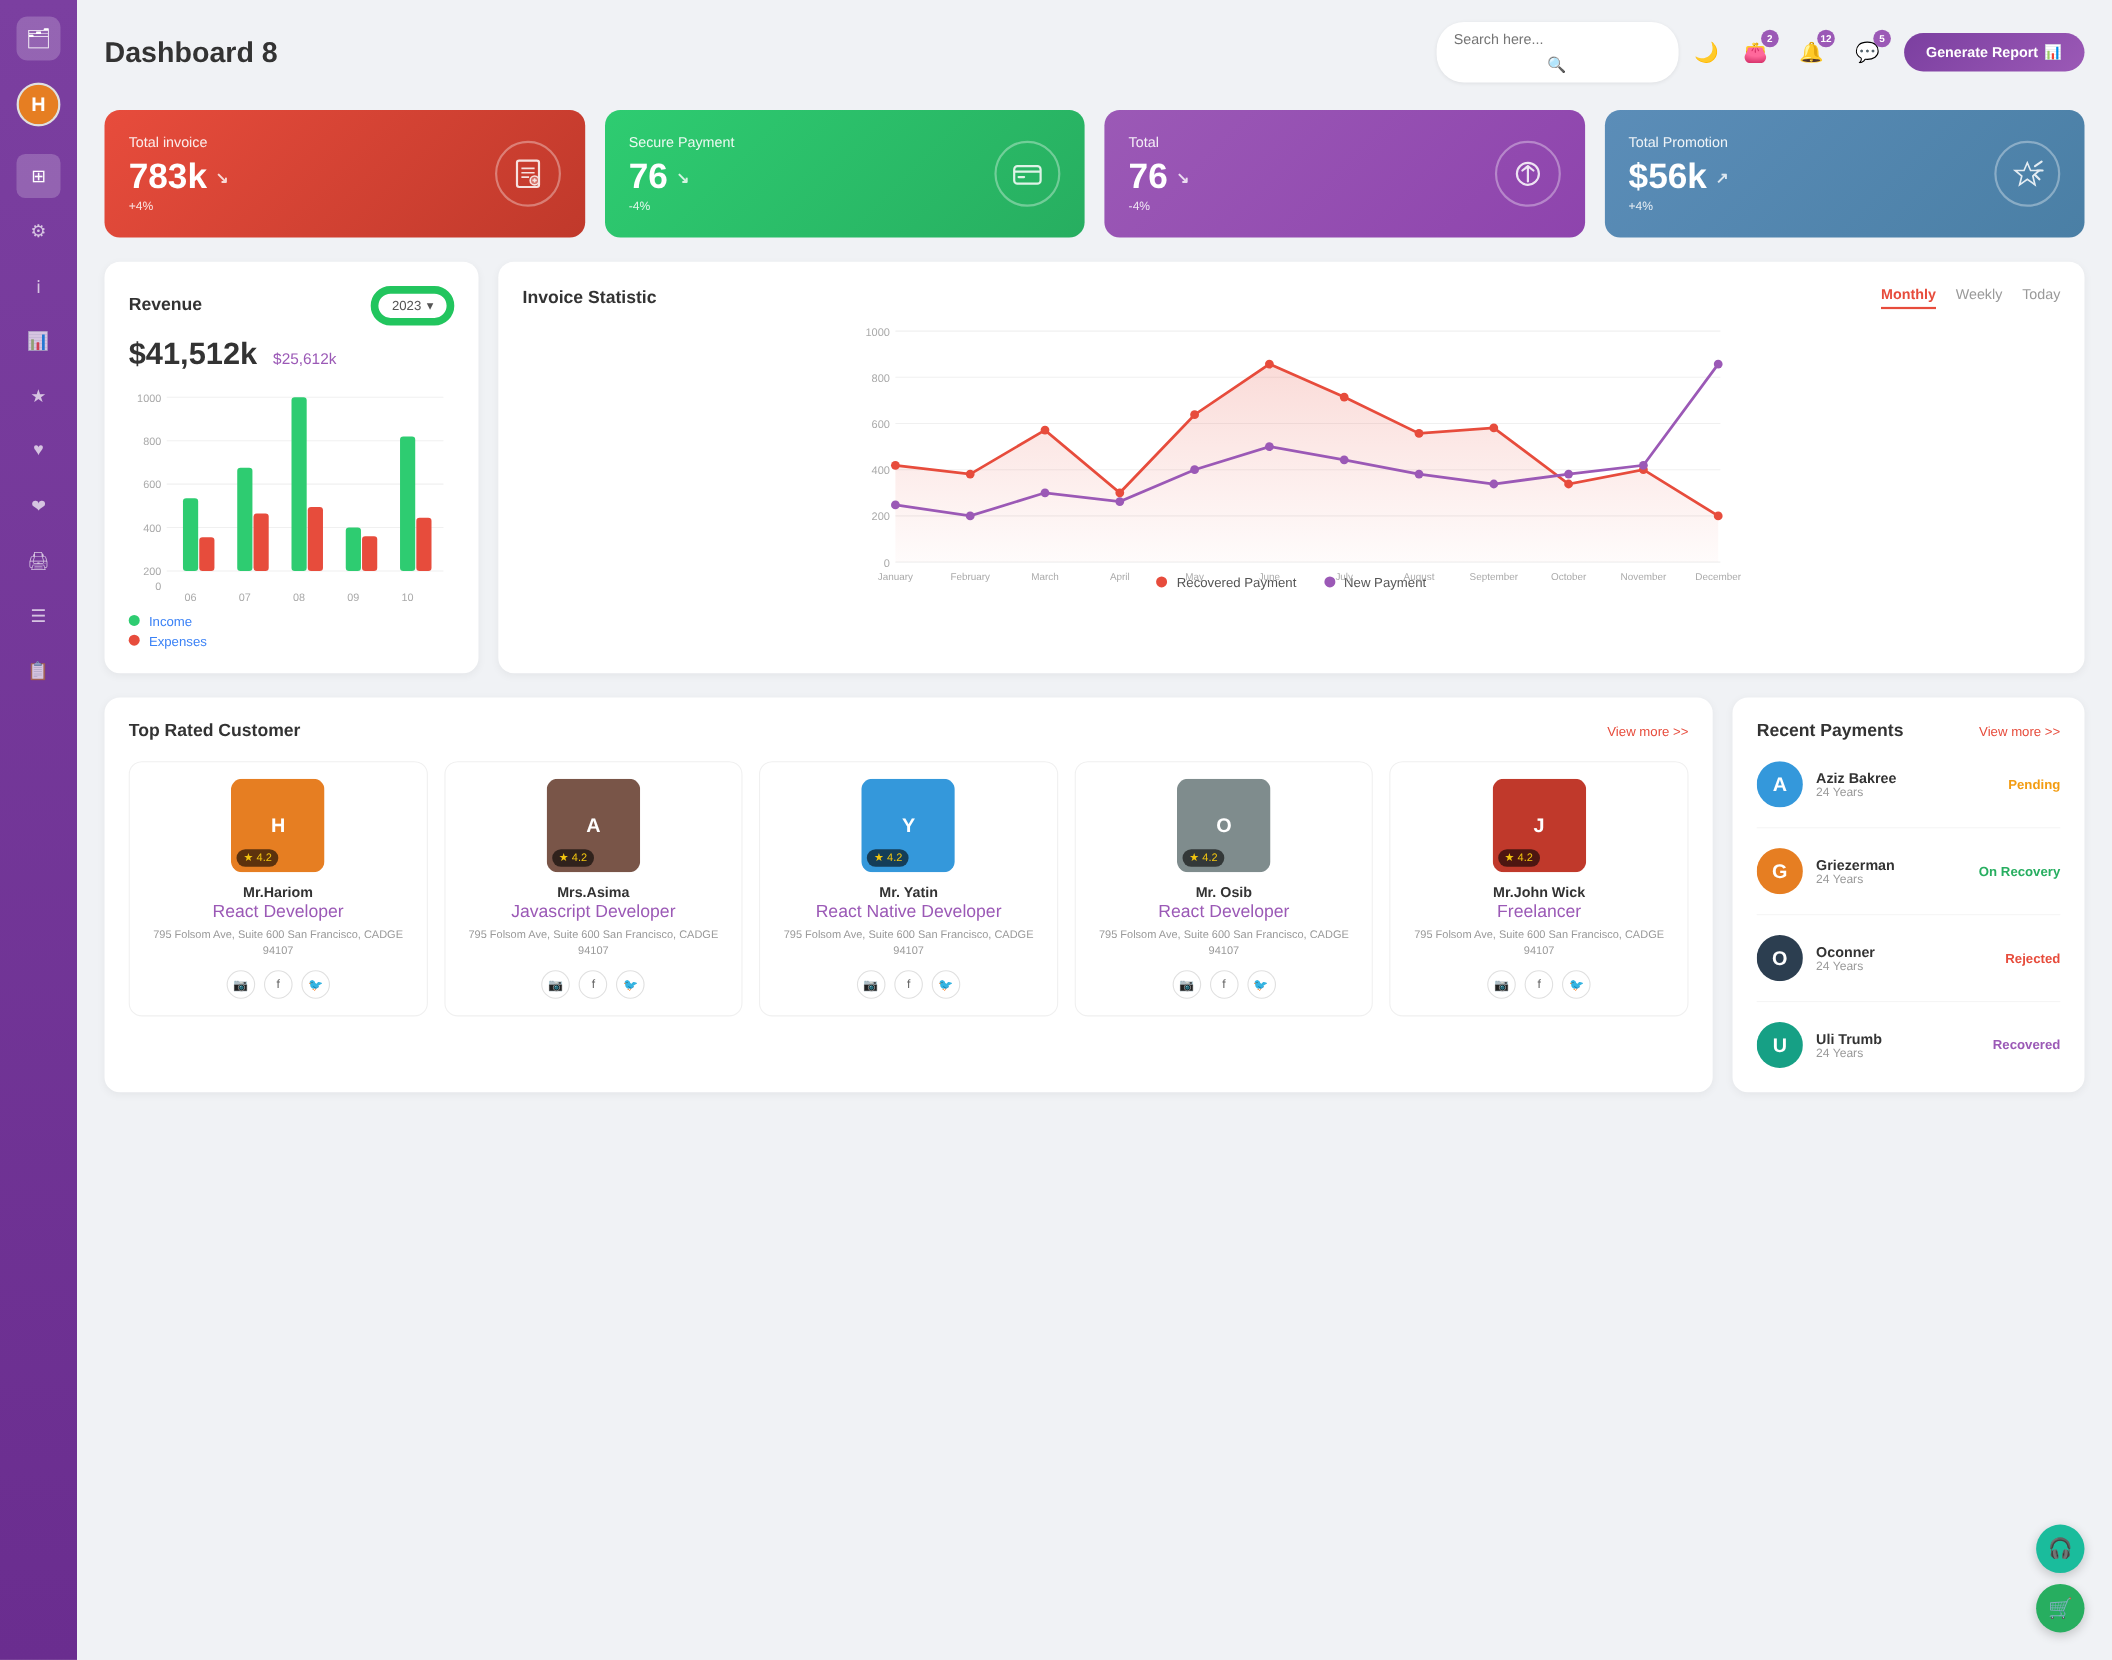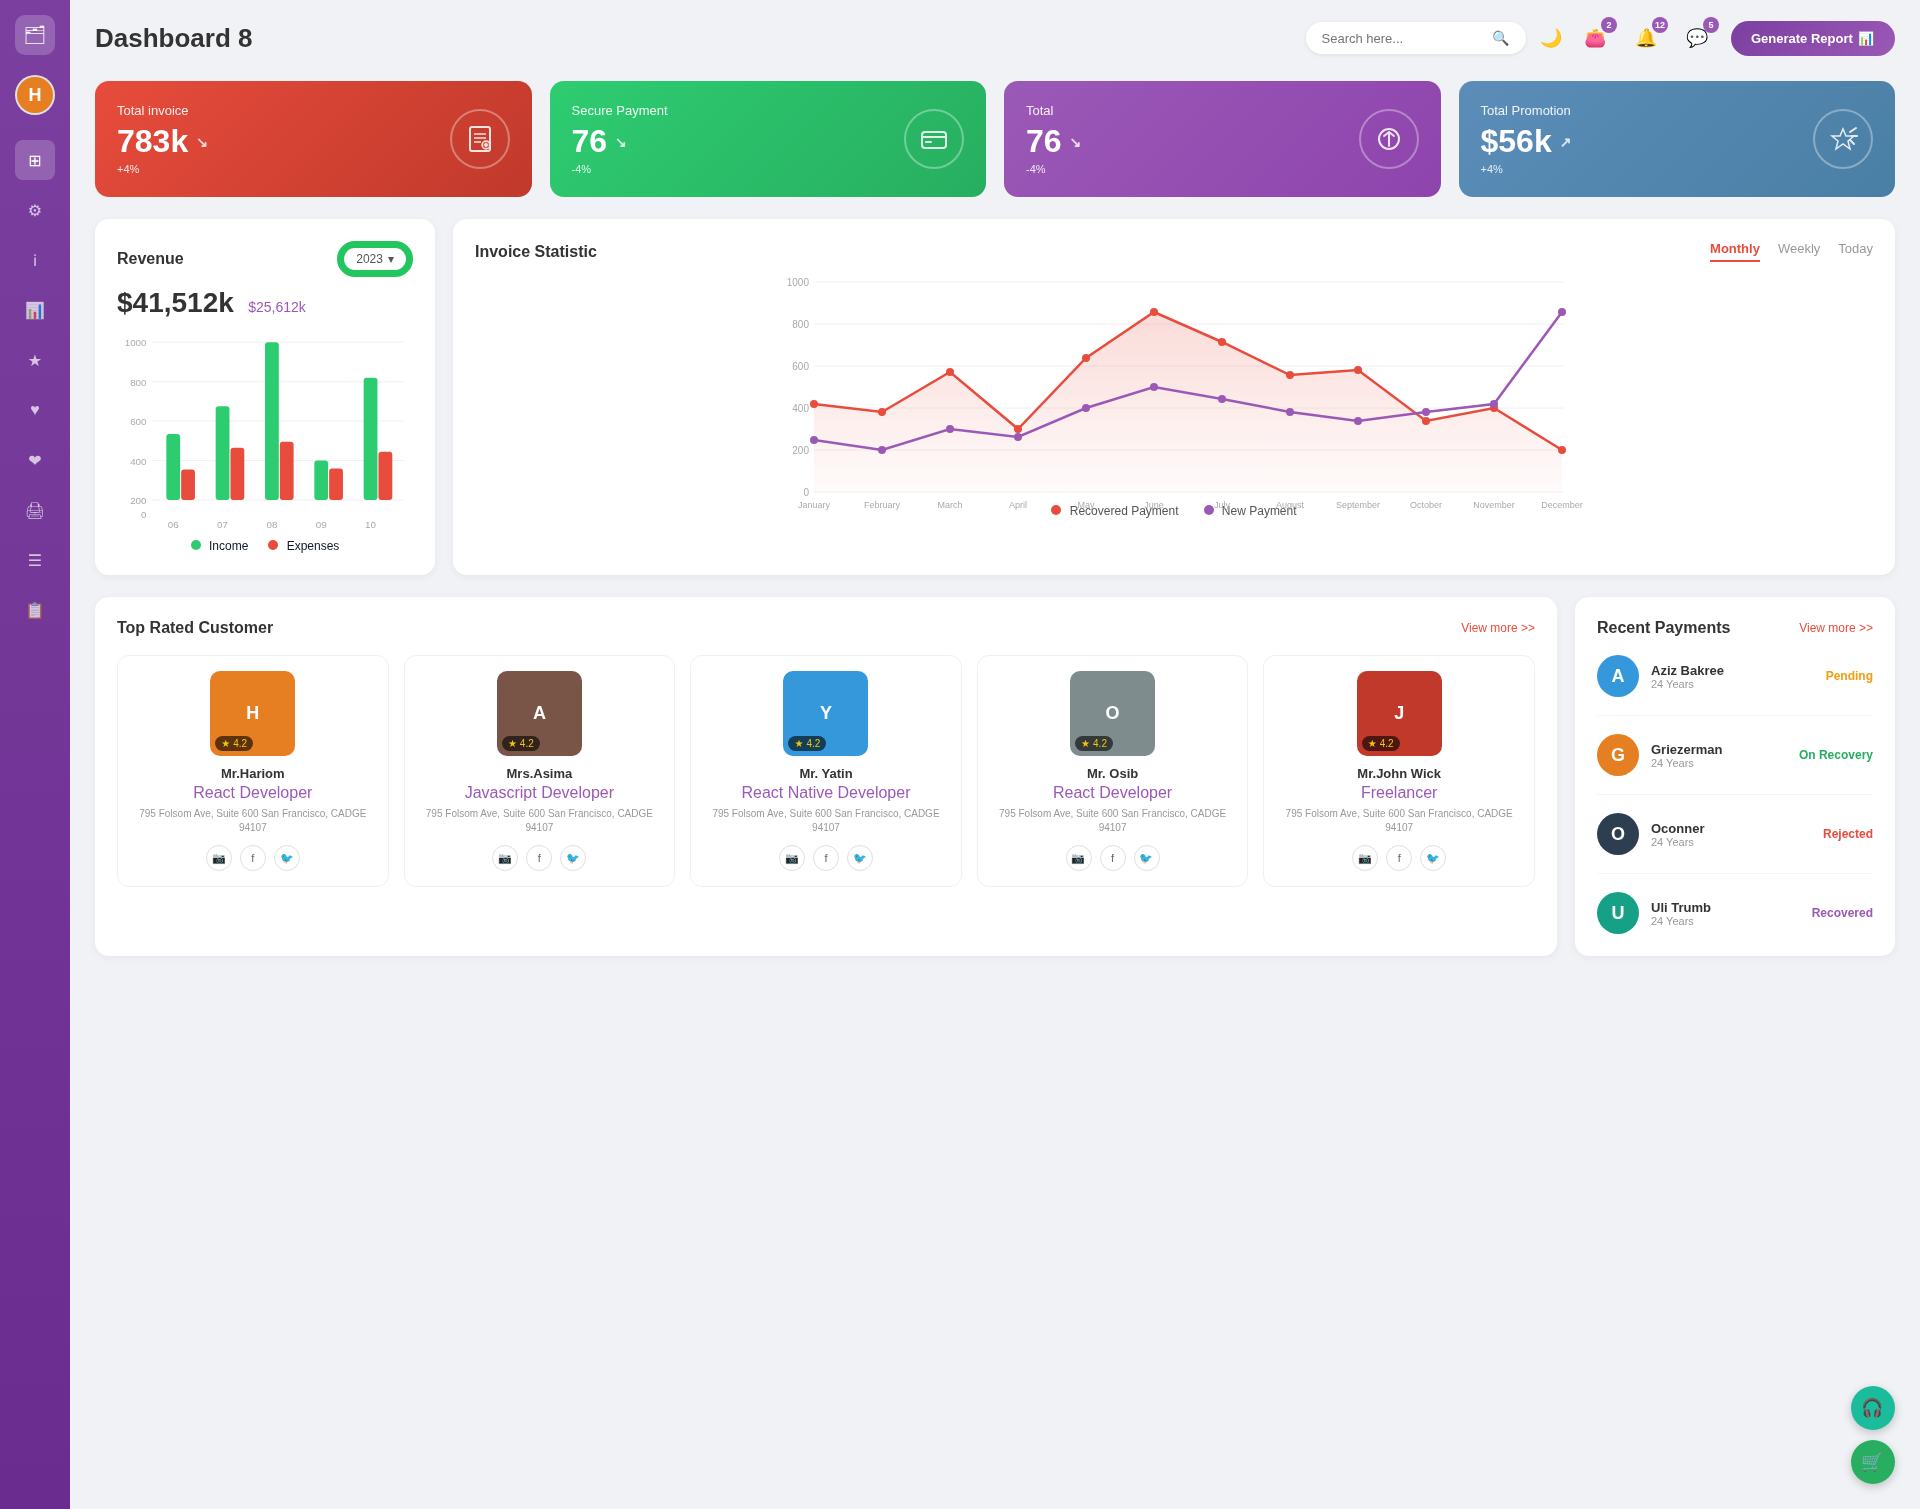--- a/index.html
+++ b/index.html
@@ -71,20 +71,21 @@
     }
     .search-bar {
       display: flex;
       align-items: center;
       background: white;
       border-radius: 25px;
       padding: 8px 16px;
       gap: 8px;
       width: 220px;
       box-shadow: 0 1px 4px rgba(0,0,0,0.08);
+      flex-direction: column;
     }
     .search-bar input {
       border: none; outline: none;
       font-size: 13px; color: #666;
       width: 100%;
       background: transparent;
     }
     .search-icon { color: #999; font-size: 14px; }
     .header-icons {
       display: flex;
@@ -532,21 +533,21 @@
           <rect x="265" y="121" width="14" height="49" rx="3" fill="#e74c3c"></rect>
 
           <text x="57" y="198" text-anchor="middle" font-size="10" fill="#aaa">06</text>
           <text x="107" y="198" text-anchor="middle" font-size="10" fill="#aaa">07</text>
           <text x="157" y="198" text-anchor="middle" font-size="10" fill="#aaa">08</text>
           <text x="207" y="198" text-anchor="middle" font-size="10" fill="#aaa">09</text>
           <text x="257" y="198" text-anchor="middle" font-size="10" fill="#aaa">10</text>
         </svg>
       </div>
 
-      <div style="display:flex;gap:20px;justify-content:center;margin-top:8px;font-size:12px;color:#0f172a;">
+      <div style="display:flex;gap:4px;justify-content:center;margin-top:8px;font-size:12px;color:#3b82f6;flex-direction:column;">
         <span>
           <span style="display:inline-block;width:10px;height:10px;border-radius:50%;background:#2ecc71;margin-right:5px;"></span>
           <span>Income</span>
         </span>
         <span>
           <span style="display:inline-block;width:10px;height:10px;border-radius:50%;background:#e74c3c;margin-right:5px;"></span>
           <span>Expenses</span>
         </span>
       </div>
     </div>

